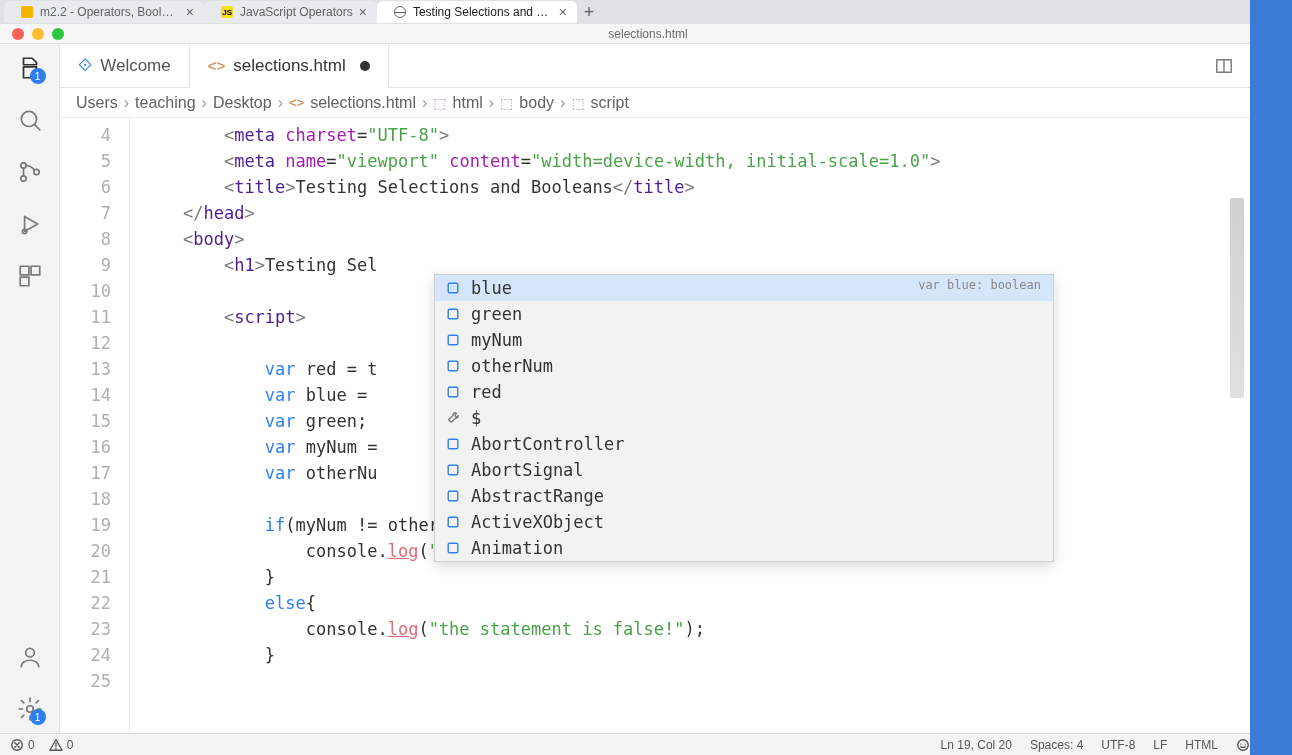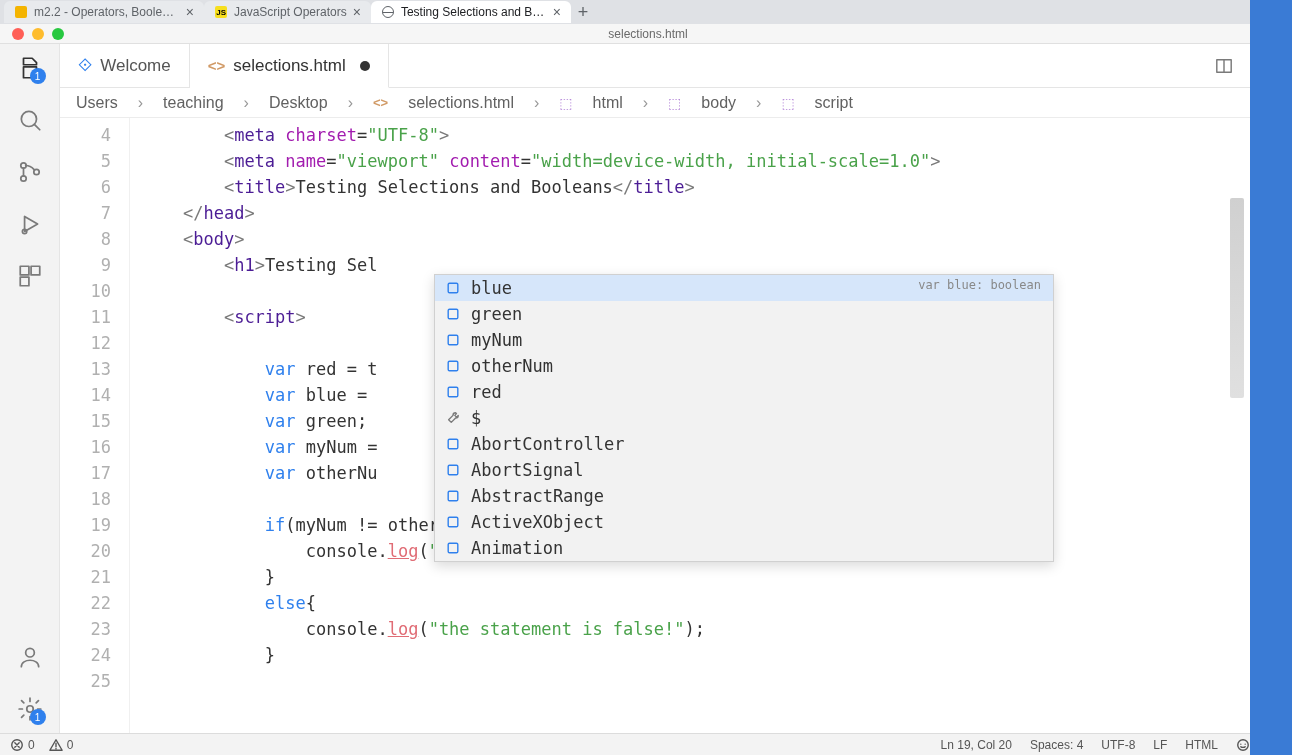--- a/index.html
+++ b/index.html
@@ -2,21 +2,21 @@
 <html><head>
 <meta charset="utf-8">
 <style>
 * { box-sizing: border-box; margin: 0; padding: 0; }
 body { font-family: -apple-system, "Segoe UI", sans-serif; font-size: 14px; color: #333; background: #fff; overflow: hidden; width: 1292px; height: 755px; position: relative; }
 
 
 .browser-tabs { height: 24px; background: #dfe1e5; display: flex; align-items: center; padding: 0 4px; gap: 0; }
 .browser-tab { display: flex; align-items: center; height: 22px; padding: 0 10px; gap: 6px; background: #e8eaed; border-radius: 6px 6px 0 0; font-size: 12px; color: #5f6368; max-width: 200px; cursor: pointer; }
 .browser-tab.active { background: #fff; color: #202124; }
-.browser-tab .favicon { width: 14px; height: 14px; display: flex; align-items: center; justify-content: center; }
+.browser-tab .favicon { width: 14px; height: 14px; display: flex; align-items: center; justify-content: center; margin-left: 6px; }
 .browser-tab .fav-yellow { width: 12px; height: 12px; background: #f4b400; border-radius: 2px; }
 .browser-tab .fav-js { width: 12px; height: 12px; background: #f7df1e; border-radius: 2px; font-size: 8px; font-weight: bold; color:#000; display:flex; align-items:flex-end; justify-content:flex-end; padding:1px;}
 .browser-tab .fav-globe { width: 12px; height: 12px; border: 1.5px solid #5f6368; border-radius: 50%; position: relative; }
 .browser-tab .fav-globe::before { content:""; position:absolute; left:0; right:0; top:50%; border-top:1px solid #5f6368;}
 .browser-tab .label { white-space: nowrap; overflow: hidden; text-overflow: ellipsis; flex: 1; }
 .browser-tab .close { font-size: 14px; color: #5f6368; }
 .new-tab { width: 24px; height: 22px; display: flex; align-items: center; justify-content: center; font-size: 18px; color: #5f6368; cursor:pointer; }
 
 
 .traffic-lights { height: 20px; display: flex; align-items: center; gap: 8px; padding-left: 12px; background: #f6f6f6; border-bottom: 1px solid #e0e0e0;}
@@ -38,21 +38,21 @@
 .main-area { flex:1; display:flex; flex-direction:column; position:relative; }
 .tab-row { height: 44px; display:flex; align-items:stretch; border-bottom:1px solid #e5e5e5; }
 .ed-tab { display:flex; align-items:center; gap:8px; padding:0 18px; font-size:17px; color:#555; cursor:pointer; border-right:1px solid #e5e5e5; }
 .ed-tab.active { background:#fff; color:#333; border-bottom:1px solid #fff; margin-bottom:-1px;}
 .ed-tab .vsc-logo { color:#2f80ed; font-size:18px; }
 .ed-tab .html-icon { color:#d19a66; font-weight:bold; font-size:15px;}
 .ed-tab .dirty { width:10px; height:10px; background:#333; border-radius:50%; margin-left:6px;}
 .tab-actions { margin-left:auto; display:flex; align-items:center; gap:18px; padding:0 20px; color:#7a7a7a;}
 .tab-actions .ta { width:20px; height:20px; display:flex; align-items:center; justify-content:center; cursor:pointer;}
 
-.breadcrumb { height:30px; display:flex; align-items:center; gap:20px; padding:0 16px; font-size:16px; color:#616161; border-bottom:1px solid #ececec;}
+.breadcrumb { height:30px; display:flex; align-items:center; gap:6px; padding:0 16px; font-size:16px; color:#616161; border-bottom:1px solid #ececec;}
 .breadcrumb .sep { color:#999; }
 .breadcrumb .bc-icon { color:#d19a66; font-size:13px; font-weight:bold;}
 .breadcrumb .sym { color:#b180d7; font-size:14px;}
 
 .editor { flex:1; display:flex; font-family: "Menlo","Consolas",monospace; font-size:17px; line-height:26px; position:relative; overflow:hidden;}
 .gutter { width: 70px; text-align:right; color:#b0b0b0; padding:4px 18px 4px 0; user-select:none; border-right:1px solid #f0f0f0;}
 .gutter .ln { height:26px; }
 .code { flex:1; padding:4px 0 4px 12px; white-space:pre; position:relative;}
 .cl { height:26px; display:block;}
 .code .tag { color:#4c1d95; }

